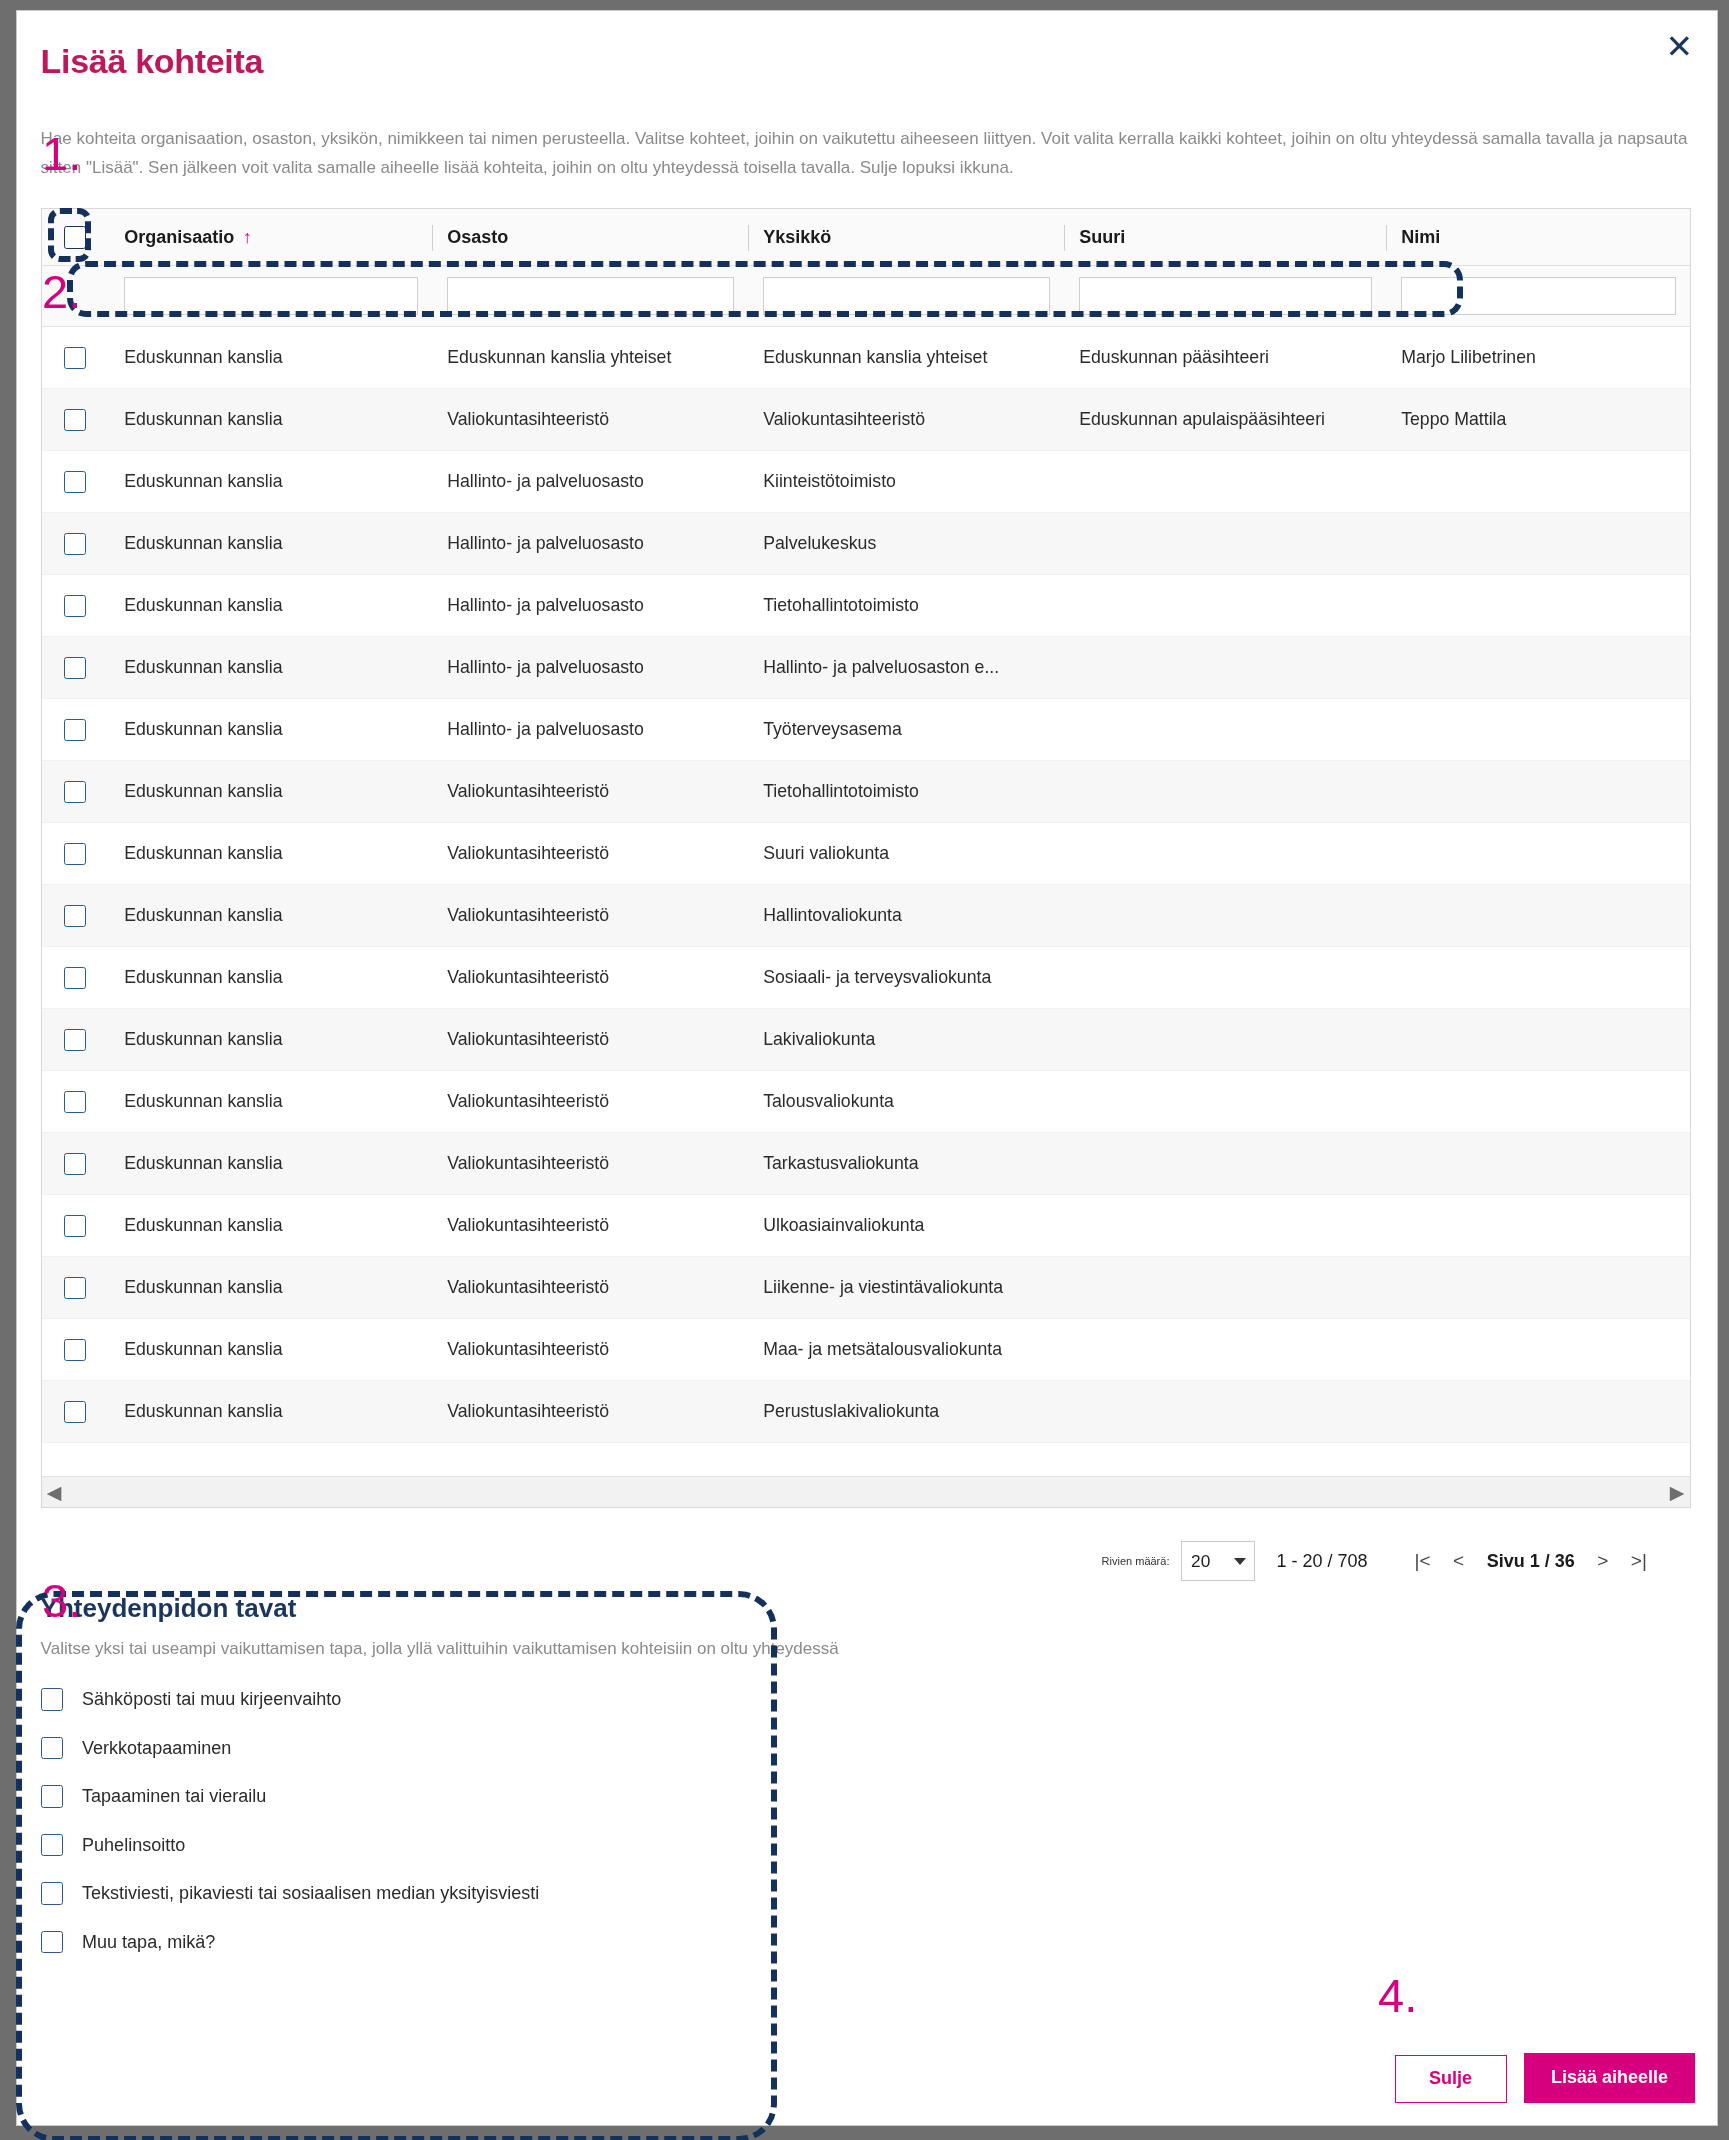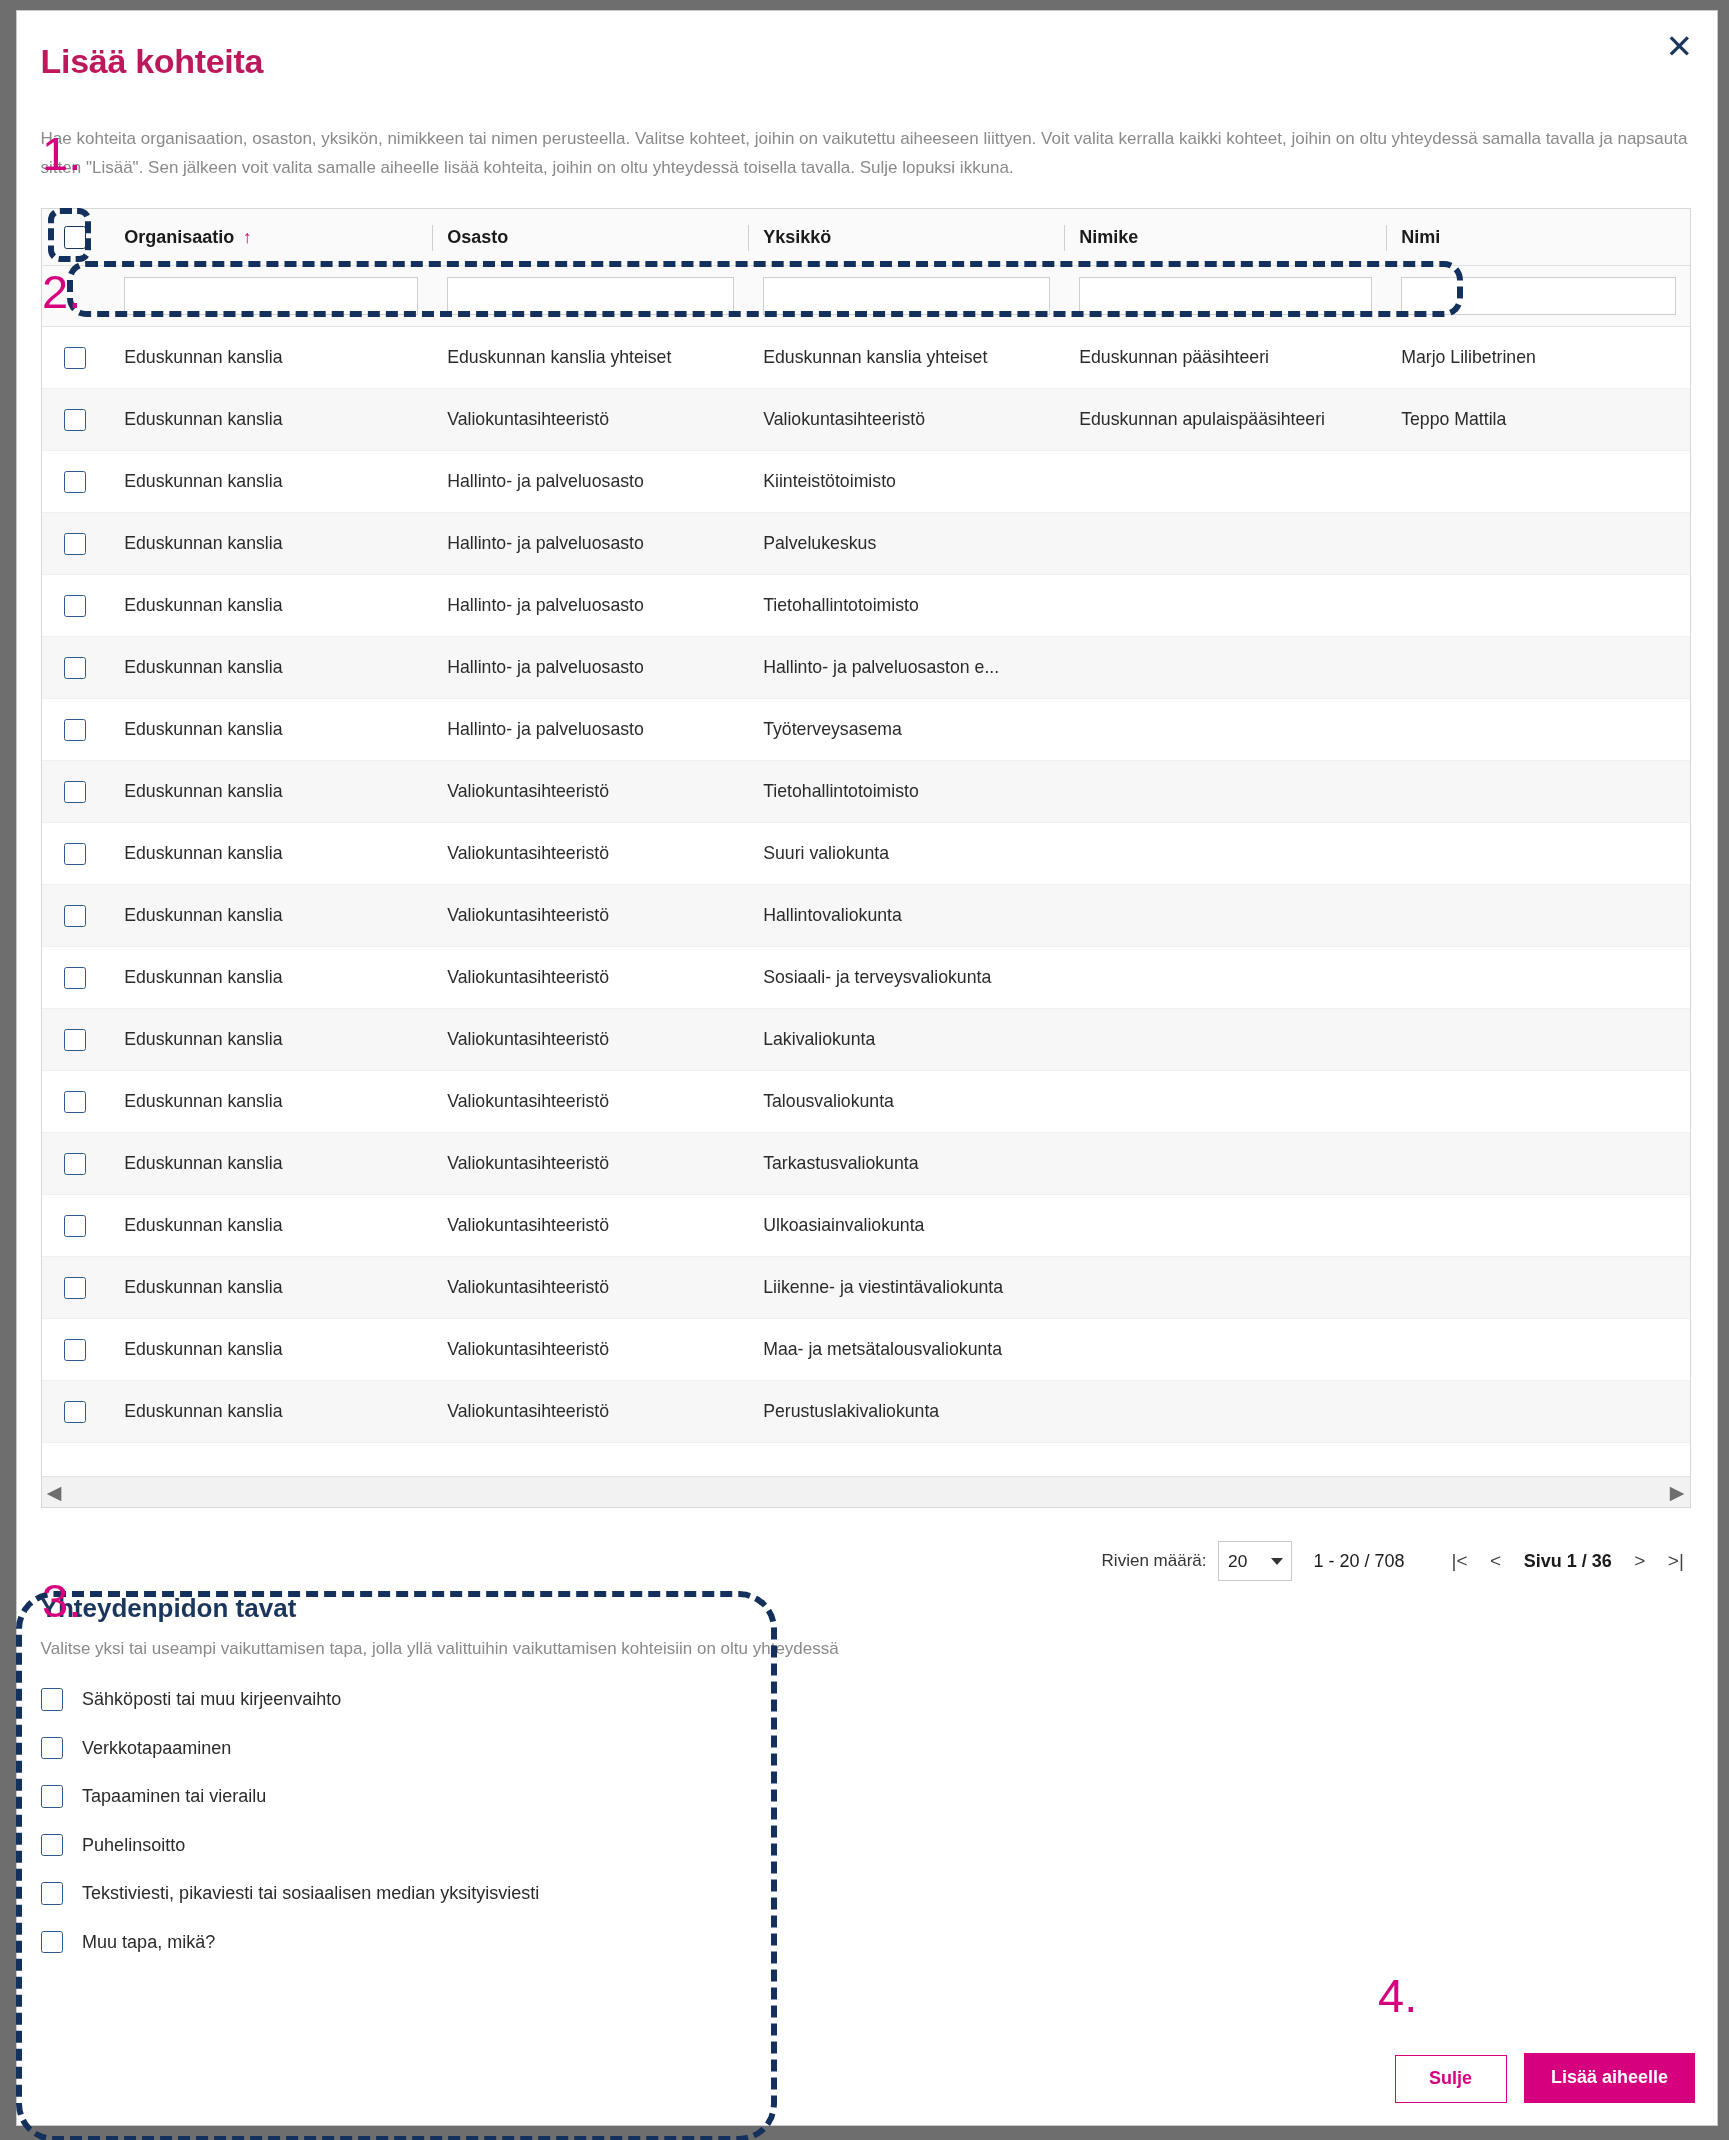--- a/index.html
+++ b/index.html
@@ -176,21 +176,21 @@
   
   #pagination {
     position: absolute;
     left: 1085px; top: 1524px;
     width: 588px; height: 52px;
     display: flex;
     align-items: center;
     font-size: 17.3px;
     color: #1b1b1b;
   }
-  #rows-label { font-size: 17px; color: #333; margin-right: 12px; }
+  #rows-label { font-size: 11px; color: #333; margin-right: 12px; }
   #rows-select {
     width: 74px; height: 40px;
     border: 0.9px solid #c9c9c9;
     background: #fff;
     display: flex; align-items: center; justify-content: space-between;
     padding: 0 8.6px;
     font-size: 17.3px; color: #222;
     cursor: pointer;
   }
   .caret { width: 0; height: 0; border-left: 6px solid transparent; border-right: 6px solid transparent; border-top: 7px solid #333; }
@@ -281,21 +281,21 @@
           <span>Organisaatio</span>
           <span class="sort-arrow">↑</span>
         </div>
         <div class="hcell c2">
           <span>Osasto</span>
         </div>
         <div class="hcell c3">
           <span>Yksikkö</span>
         </div>
         <div class="hcell c4">
-          <span>Nimike</span>
+          <span>Suuri</span>
         </div>
         <div class="hcell c5">
           <span>Nimi</span>
         </div>
       </div>
 
       <div id="filter-row">
         <div class="cb-col c0"></div>
         <div class="fcell c1">
           <input type="text" placeholder="" style="">

